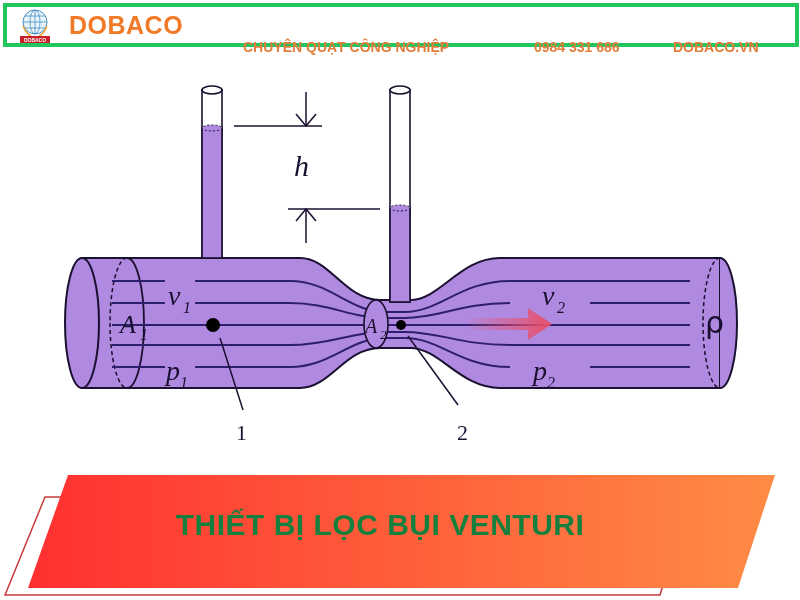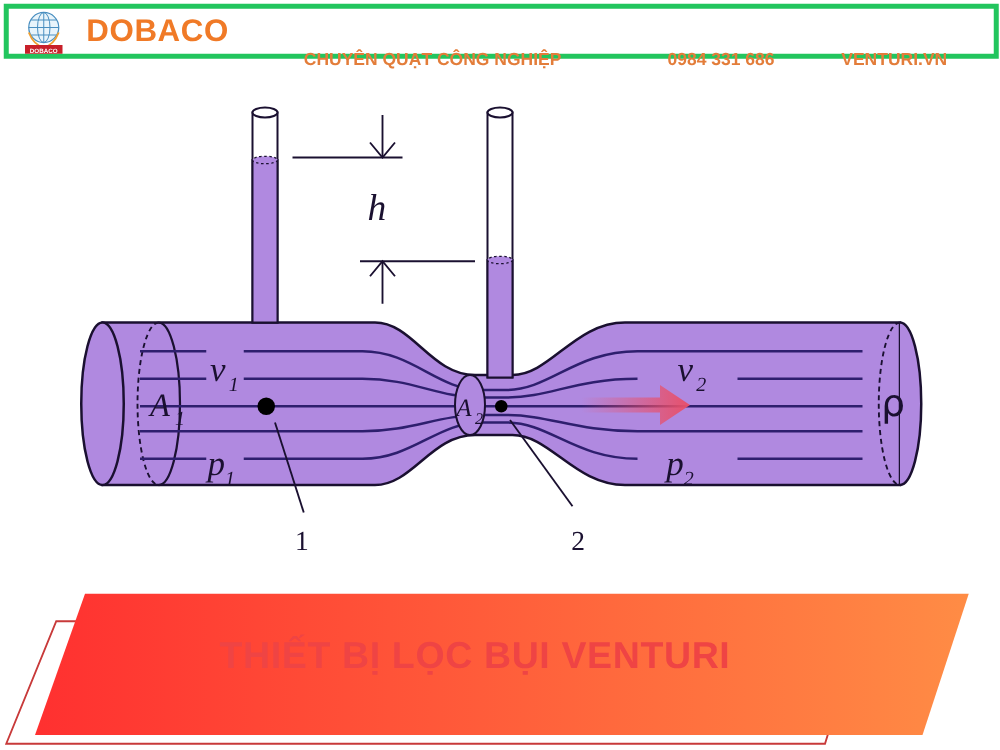--- a/index.html
+++ b/index.html
@@ -3,41 +3,41 @@
 <meta charset="utf-8">
 <style>
   html, body { margin:0; padding:0; }
   body { width:800px; height:600px; background:#ffffff; position:relative; overflow:hidden; font-family:"DejaVu Sans", sans-serif; }
   .header { position:absolute; left:3px; top:3px; width:788px; height:36px; border:4px solid #22c55e; background:#fff; }
   .logo { position:absolute; left:10px; top:1px; width:36px; height:36px; }
   .brand { position:absolute; left:62px; top:4px; font-family:"Liberation Sans", sans-serif; font-weight:900; font-size:25px; color:#f07a27; letter-spacing:0.5px; }
   .hitem { position:absolute; top:11px; font-family:"Liberation Sans", sans-serif; font-weight:700; font-size:14px; color:#e37d3a;margin-top:21px; }
   .diagram { position:absolute; left:0; top:60px; width:800px; height:400px; }
   .banner { position:absolute; left:0; top:470px; width:800px; height:130px; }
-  .banner-title { position:absolute; left:0; top:508px; width:760px; text-align:center; font-family:"Liberation Sans", sans-serif; font-weight:700; font-size:30px; color:#ef4444; letter-spacing:0.5px; }
+  .banner-title { position:absolute; left:0; top:508px; width:760px; text-align:center; font-family:"Liberation Sans", sans-serif; font-weight:700; font-size:30px; color:#15803d; letter-spacing:0.5px; }
 </style>
 </head>
 <body>
 
 <div class="header">
   <svg class="logo" viewBox="0 0 36 36">
     <circle cx="18" cy="14" r="12" fill="#e8f4fb" stroke="#4a8fc0" stroke-width="1"></circle>
     <ellipse cx="18" cy="14" rx="5" ry="12" fill="none" stroke="#4a8fc0" stroke-width="0.8"></ellipse>
     <line x1="6" y1="14" x2="30" y2="14" stroke="#4a8fc0" stroke-width="0.8"></line>
     <line x1="8" y1="8" x2="28" y2="8" stroke="#4a8fc0" stroke-width="0.8"></line>
     <line x1="8" y1="20" x2="28" y2="20" stroke="#4a8fc0" stroke-width="0.8"></line>
     <line x1="18" y1="2" x2="18" y2="26" stroke="#4a8fc0" stroke-width="0.8"></line>
     <path d="M6 18 Q10 28 18 30 Q26 28 30 18" fill="none" stroke="#f0a030" stroke-width="1.5"></path>
     <rect x="3" y="28" width="30" height="7" fill="#c8202a"></rect>
     <text x="18" y="34" font-size="5" font-weight="bold" fill="#fff" text-anchor="middle" font-family="Liberation Sans, sans-serif">DOBACO</text>
   </svg>
   <div class="brand">DOBACO</div>
   <div class="hitem" style="left:236px;">CHUYÊN QUẠT CÔNG NGHIỆP</div>
   <div class="hitem" style="left:527px;">0984 331 686</div>
-  <div class="hitem" style="left:666px;">VENTURI.VN</div>
+  <div class="hitem" style="left:666px;">DOBACO.VN</div>
 </div>
 
 <svg class="diagram" viewBox="0 60 800 400">
 
   <path d="M82 258 L300 258 C330 258 345 300 380 300 L410 300 C440 300 460 258 500 258 L720 258
            L720 388 L500 388 C460 388 440 348 410 348 L380 348 C345 348 330 388 300 388 L82 388 Z" fill="#b089e0" stroke="#1a1030" stroke-width="2"></path>
 
   <ellipse cx="82" cy="323" rx="17" ry="65" fill="#b089e0" stroke="#1a1030" stroke-width="2"></ellipse>
 
   <path d="M127 258 A17 65 0 0 0 127 388" fill="none" stroke="#1a1030" stroke-width="1.5" stroke-dasharray="4,3"></path>

